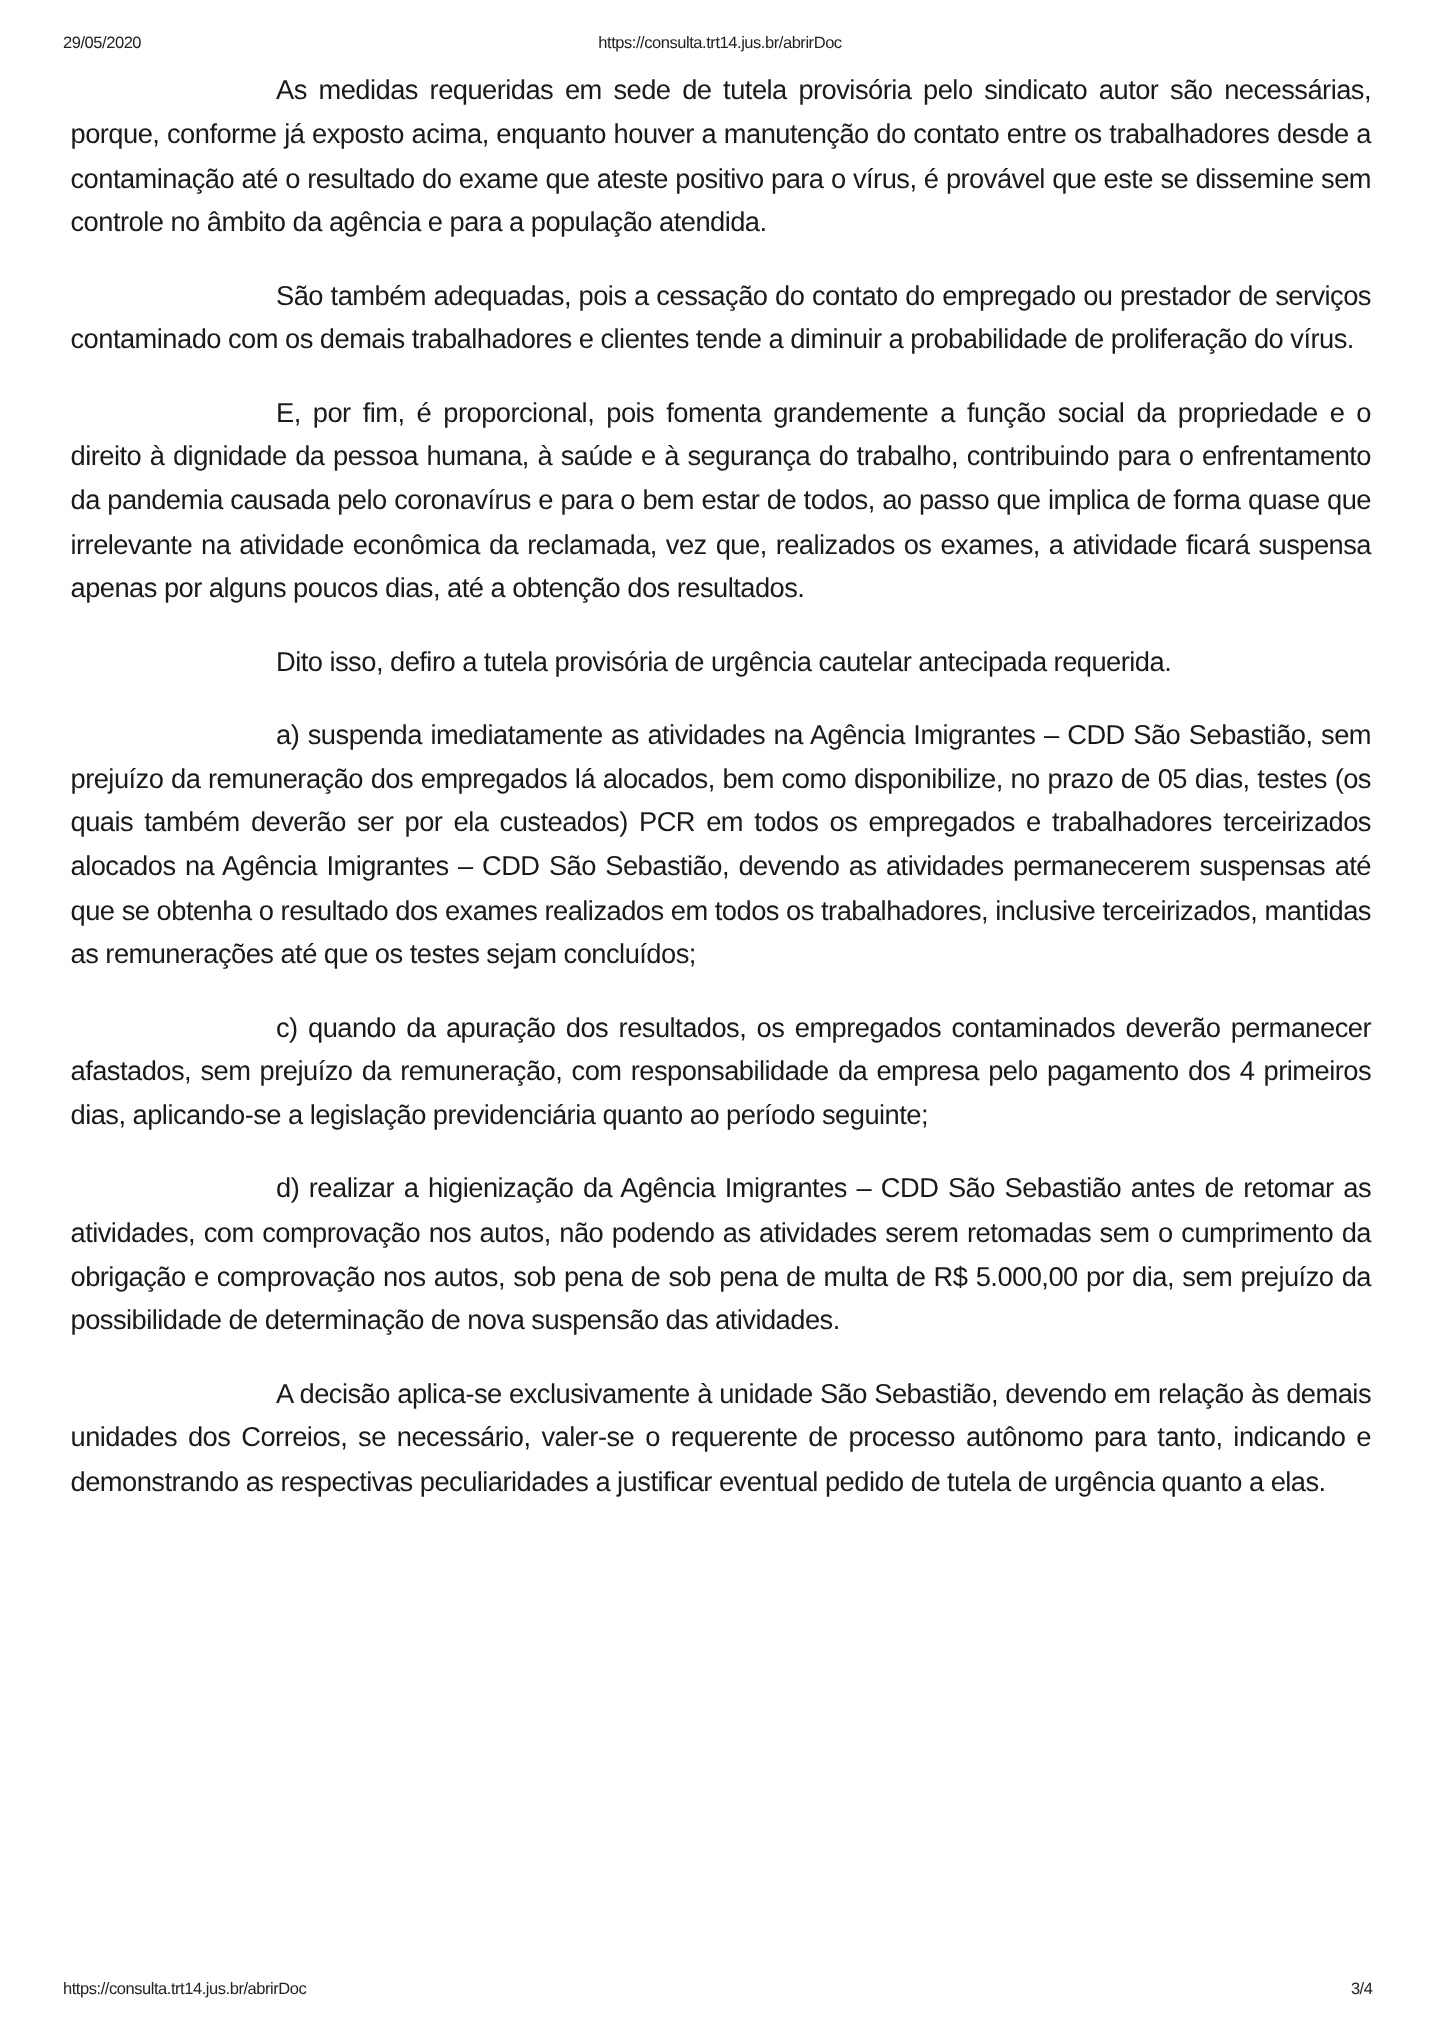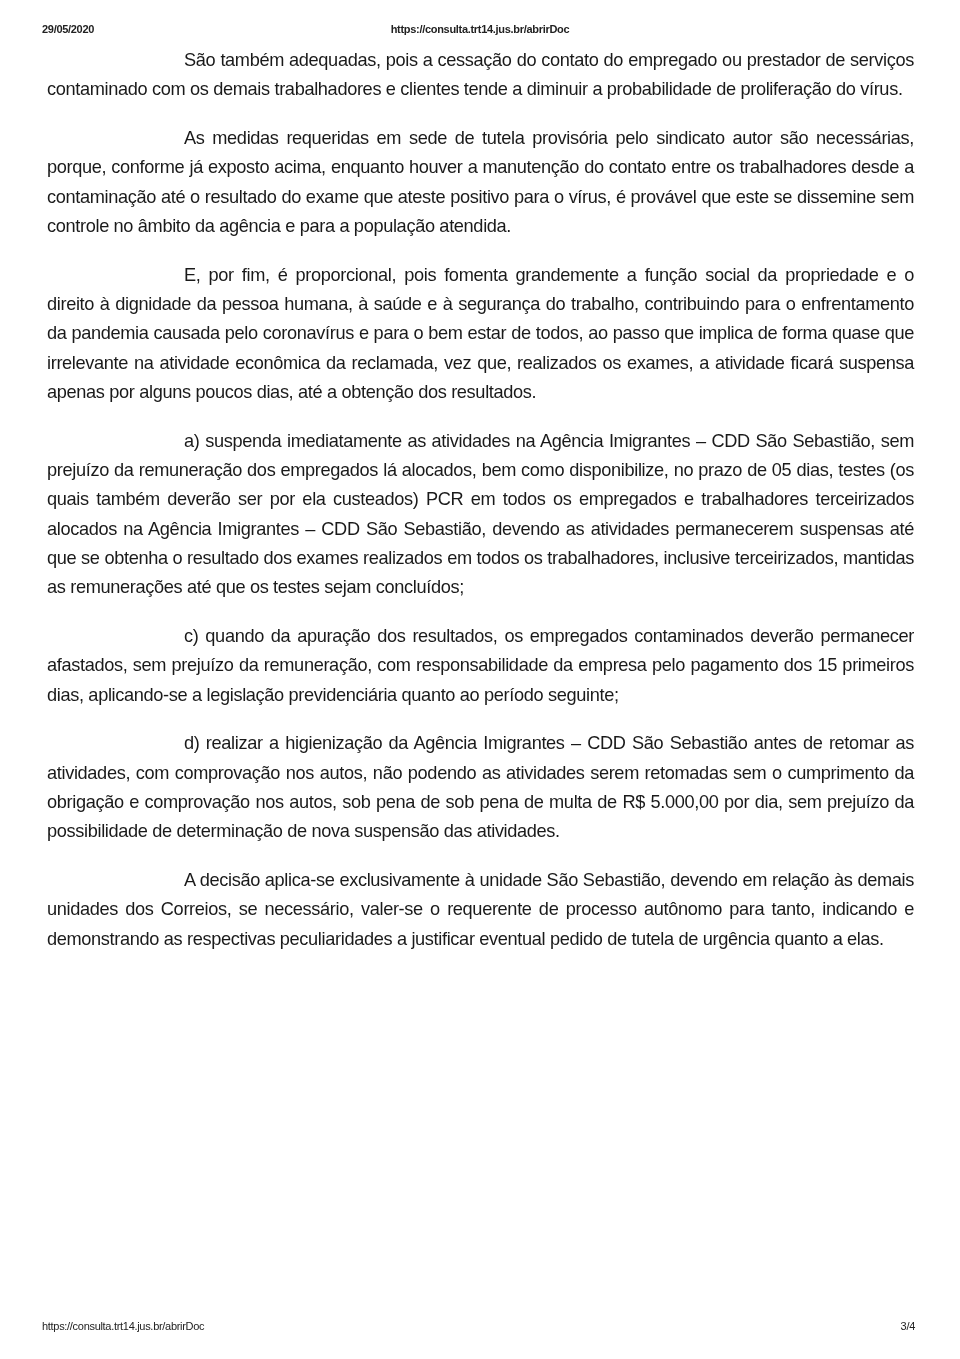--- a/index.html
+++ b/index.html
@@ -17,21 +17,20 @@
     }
     .print-header {
       position: absolute;
       top: 23px;
       left: 0;
       width: 960px;
       height: 16px;
       font-size: 11px;
       color: #222;
       letter-spacing: -0.3px;
-      font-weight: bold;
     }
     .print-header .date {
       position: absolute;
       left: 42px;
       top: 0;
     }
     .print-header .url {
       position: absolute;
       left: 0;
       width: 960px;
@@ -82,25 +81,26 @@
   </style>
 </head>
 <body>
 
 <div class="print-header">
   <span class="date">29/05/2020</span>
   <span class="url">https://consulta.trt14.jus.br/abrirDoc</span>
 </div>
 
 <div class="doc-body">
+  <p class="para">As medidas requeridas em sede de tutela provisória pelo sindicato autor são necessárias, porque, conforme já exposto acima, enquanto houver a manutenção do contato entre os trabalhadores desde a contaminação até o resultado do exame que ateste positivo para o vírus, é provável que este se dissemine sem controle no âmbito da agência e para a população atendida.</p>
   <p class="para">São também adequadas, pois a cessação do contato do empregado ou prestador de serviços contaminado com os demais trabalhadores e clientes tende a diminuir a probabilidade de proliferação do vírus.</p>
-  <p class="para">As medidas requeridas em sede de tutela provisória pelo sindicato autor são necessárias, porque, conforme já exposto acima, enquanto houver a manutenção do contato entre os trabalhadores desde a contaminação até o resultado do exame que ateste positivo para o vírus, é provável que este se dissemine sem controle no âmbito da agência e para a população atendida.</p>
   <p class="para">E, por fim, é proporcional, pois fomenta grandemente a função social da propriedade e o direito à dignidade da pessoa humana, à saúde e à segurança do trabalho, contribuindo para o enfrentamento da pandemia causada pelo coronavírus e para o bem estar de todos, ao passo que implica de forma quase que irrelevante na atividade econômica da reclamada, vez que, realizados os exames, a atividade ficará suspensa apenas por alguns poucos dias, até a obtenção dos resultados.</p>
+  <p class="para no-justify">Dito isso, defiro a tutela provisória de urgência cautelar antecipada requerida.</p>
   <p class="para">a) suspenda imediatamente as atividades na Agência Imigrantes – CDD São Sebastião, sem prejuízo da remuneração dos empregados lá alocados, bem como disponibilize, no prazo de 05 dias, testes (os quais também deverão ser por ela custeados) PCR em todos os empregados e trabalhadores terceirizados alocados na Agência Imigrantes – CDD São Sebastião, devendo as atividades permanecerem suspensas até que se obtenha o resultado dos exames realizados em todos os trabalhadores, inclusive terceirizados, mantidas as remunerações até que os testes sejam concluídos;</p>
-  <p class="para">c) quando da apuração dos resultados, os empregados contaminados deverão permanecer afastados, sem prejuízo da remuneração, com responsabilidade da empresa pelo pagamento dos 15 primeiros dias, aplicando-se a legislação previdenciária quanto ao período seguinte;</p>
+  <p class="para">c) quando da apuração dos resultados, os empregados contaminados deverão permanecer afastados, sem prejuízo da remuneração, com responsabilidade da empresa pelo pagamento dos 4 primeiros dias, aplicando-se a legislação previdenciária quanto ao período seguinte;</p>
   <p class="para">d) realizar a higienização da Agência Imigrantes – CDD São Sebastião antes de retomar as atividades, com comprovação nos autos, não podendo as atividades serem retomadas sem o cumprimento da obrigação e comprovação nos autos, sob pena de sob pena de multa de R$ 5.000,00 por dia, sem prejuízo da possibilidade de determinação de nova suspensão das atividades.</p>
   <p class="para last">A decisão aplica-se exclusivamente à unidade São Sebastião, devendo em relação às demais unidades dos Correios, se necessário, valer-se o requerente de processo autônomo para tanto, indicando e demonstrando as respectivas peculiaridades a justificar eventual pedido de tutela de urgência quanto a elas.</p>
 </div>
 
 <div class="print-footer">
   <span class="url">https://consulta.trt14.jus.br/abrirDoc</span>
   <span class="page">3/4</span>
 </div>
 
 </body></html>

